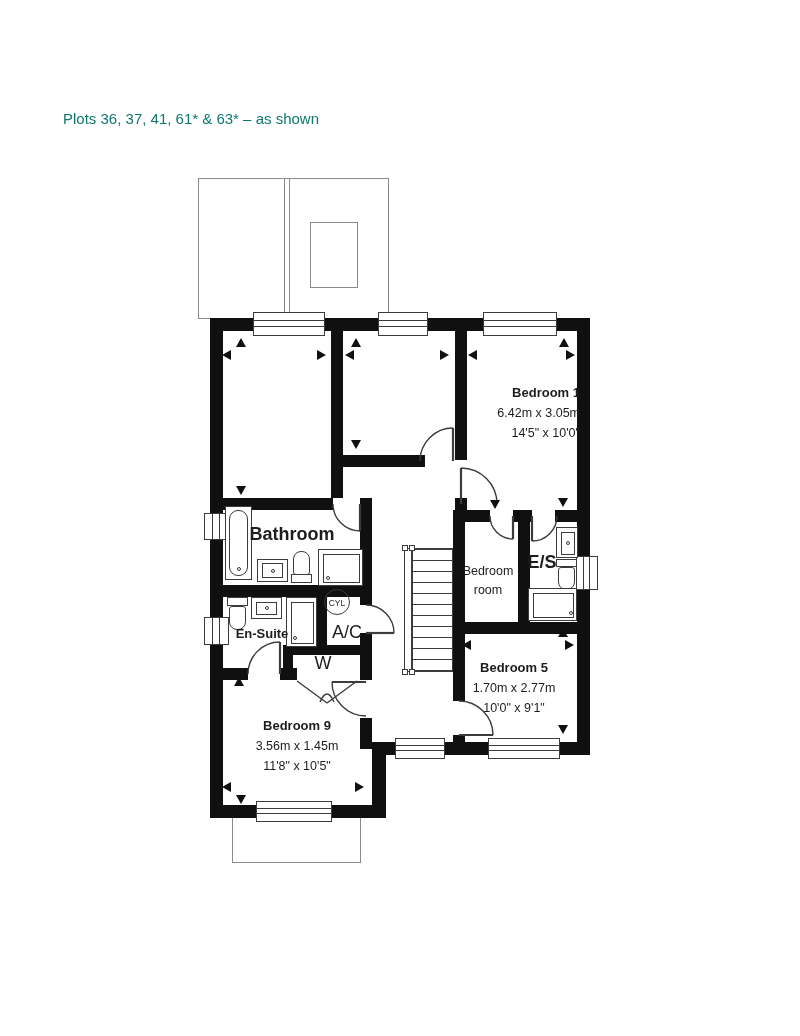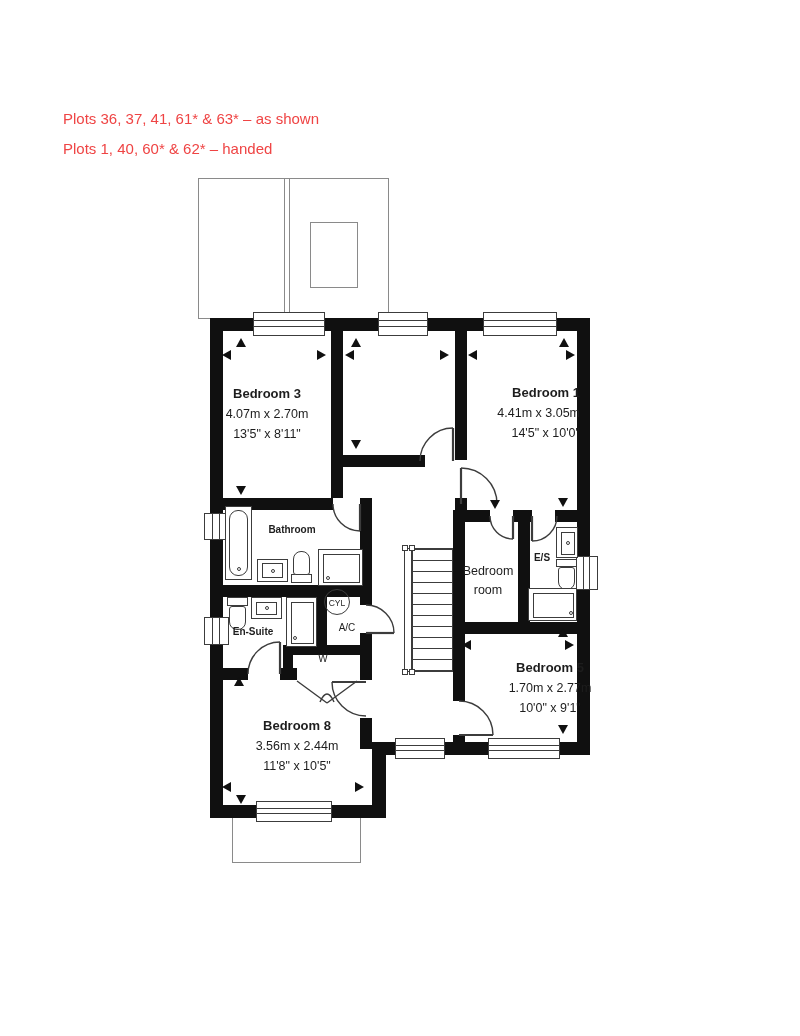--- a/index.html
+++ b/index.html
@@ -1,61 +1,60 @@
 <!DOCTYPE html>
 <html><head>
 <meta charset="utf-8">
 <style>
   html,body{margin:0;padding:0;background:#fff;}
   .canvas{position:relative;width:800px;height:1036px;background:#fff;overflow:hidden;
           font-family:"Liberation Sans",sans-serif;color:#1d1d1d;}
   .abs{position:absolute;}
   
   .title{position:absolute;left:62px;top:66px;font-size:28px;font-weight:700;letter-spacing:.2px;}
-  .sub{position:absolute;left:63px;font-size:15px;color:#ef4444;}
+  .sub{position:absolute;left:63px;font-size:15px;color:#0f766e;}
   
   .wall{position:absolute;background:#101010;}
   .thin{position:absolute;border:1px solid #8a8a8a;background:#fff;}
   .window{position:absolute;background:#fff;border:1px solid #3c3c3c;box-sizing:border-box;}
   .window .pane{position:absolute;background:#fff;border:1px solid #3c3c3c;box-sizing:border-box;}
   .win-h .pane{left:-1px;right:-1px;top:32%;height:32%;}
   .win-v .pane{top:-1px;bottom:-1px;left:32%;width:32%;}
   .fix{position:absolute;border:1px solid #3c3c3c;background:#fff;box-sizing:border-box;}
   .fix-in{position:absolute;border:1px solid #3c3c3c;background:#fff;box-sizing:border-box;}
   .dot{position:absolute;width:4px;height:4px;border:1px solid #3c3c3c;border-radius:50%;box-sizing:border-box;}
   
   .arr{position:absolute;width:0;height:0;}
   .arr-up{border-left:5px solid transparent;border-right:5px solid transparent;border-bottom:9px solid #101010;}
   .arr-down{border-left:5px solid transparent;border-right:5px solid transparent;border-top:9px solid #101010;}
   .arr-left{border-top:5px solid transparent;border-bottom:5px solid transparent;border-right:9px solid #101010;}
   .arr-right{border-top:5px solid transparent;border-bottom:5px solid transparent;border-left:9px solid #101010;}
   
   .room-label{position:absolute;text-align:center;}
   .room-label .name{font-weight:700;font-size:13px;line-height:20px;}
   .room-label .dim{font-size:12.5px;line-height:20px;}
-  .small-lbl{position:absolute;text-align:center;font-weight:700;font-size:10px;}
+  .small-lbl{position:absolute;text-align:center;font-weight:700;font-size:18px;}
   .cyl{position:absolute;left:324px;top:589px;width:26px;height:26px;border:1px solid #3c3c3c;
        border-radius:50%;text-align:center;line-height:26px;font-size:8.5px;box-sizing:border-box;}
   .caption{position:absolute;left:300px;top:889px;width:200px;text-align:center;font-size:15px;}
   
   .rail{position:absolute;left:404px;top:548px;width:8px;height:124px;border:1px solid #3c3c3c;background:#fff;box-sizing:border-box;}
   .treads{position:absolute;left:412px;top:548px;width:41px;height:124px;border:1px solid #3c3c3c;box-sizing:border-box;
           background-image:repeating-linear-gradient(to bottom,#3c3c3c 0,#3c3c3c 1px,transparent 1px,transparent 11px);}
   .cap{position:absolute;width:6px;height:6px;border:1px solid #3c3c3c;background:#fff;box-sizing:border-box;}
   svg.doors{position:absolute;left:0;top:0;pointer-events:none;}
   .doorline{stroke:#3c3c3c;stroke-width:1.4;fill:none;}
   .leafline{stroke:#3c3c3c;stroke-width:2.2;fill:none;}
 </style>
 </head>
 <body>
 
 <div class="canvas">
 
   <div class="sub" style="top:110px;">Plots 36, 37, 41, 61* &amp; 63* – as shown</div>
-  <div class="sub" style="top:140px;">Plots 1, 40, 60* &amp; 62* – handed</div>
 
   <div id="plan" class="abs" style="left:0;top:0;width:800px;height:1036px;">
 
     <div class="thin" style="left:198px;top:178px;width:189px;height:139px;">
       <div class="abs" style="left:85px;top:0;width:1px;height:139px;background:#8a8a8a;"></div>
       <div class="abs" style="left:90px;top:0;width:1px;height:139px;background:#8a8a8a;"></div>
       <div class="thin" style="left:111px;top:43px;width:46px;height:64px;border-color:#8a8a8a;"></div>
     </div>
 
     <div class="thin" style="left:232px;top:818px;width:127px;height:44px;border-top:none;"></div>
@@ -190,43 +189,38 @@
       <path class="leafline" d="M280 674 L280 642"></path>
       <path class="doorline" d="M332 682 A34 34 0 0 0 366 716"></path>
       <path class="leafline" d="M366 682 L332 682"></path>
       <path class="doorline" d="M459 701 A34 34 0 0 1 493 735"></path>
       <path class="leafline" d="M459 735 L493 735"></path>
       <path class="doorline" d="M366 605 A28 28 0 0 1 394 633"></path>
       <path class="leafline" d="M366 633 L394 633"></path>
       <path class="doorline" d="M297 681 L327 703 M357 681 L327 703 M320 702 Q327 686 334 702"></path>
     </svg>
 
-    <div class="room-label" style="left:207px;top:384px;width:120px;">
-      <div class="name">Bedroom 3</div>
-      <div class="dim">4.07m x 2.70m</div>
-      <div class="dim">13'5" x 8'11"</div>
-    </div>
     <div class="room-label" style="left:460px;top:383px;width:120px;text-align:right;">
       <div class="name">Bedroom 1</div>
-      <div class="dim">4.41m x 3.05m</div>
+      <div class="dim">6.42m x 3.05m</div>
       <div class="dim">14'5" x 10'0"</div>
     </div>
-    <div class="room-label" style="left:480px;top:658px;width:140px;text-align:center;">
+    <div class="room-label" style="left:444px;top:658px;width:140px;text-align:center;">
       <div class="name">Bedroom 5</div>
       <div class="dim">1.70m x 2.77m</div>
       <div class="dim">10'0" x 9'1"</div>
     </div>
     <div class="room-label" style="left:227px;top:716px;width:140px;">
-      <div class="name">Bedroom 8</div>
-      <div class="dim">3.56m x 2.44m</div>
+      <div class="name">Bedroom 9</div>
+      <div class="dim">3.56m x 1.45m</div>
       <div class="dim">11'8" x 10'5"</div>
     </div>
 
     <div class="small-lbl" style="left:242px;top:524px;width:100px;">Bathroom</div>
-    <div class="small-lbl" style="left:203px;top:626px;width:100px;font-size:10px;">En-Suite</div>
+    <div class="small-lbl" style="left:212px;top:626px;width:100px;font-size:13px;">En-Suite</div>
     <div class="small-lbl" style="left:448px;top:562px;width:80px;font-weight:400;font-size:12.5px;line-height:19px;">Bedroom room</div>
     <div class="small-lbl" style="left:518px;top:552px;width:48px;">E/S</div>
     <div class="small-lbl" style="left:307px;top:653px;width:32px;font-weight:400;">W</div>
     <div class="small-lbl" style="left:327px;top:622px;width:40px;font-weight:400;">A/C</div>
 
     <div id="arrows">
         <div class="arr arr-up" style="left: 236px; top: 338px;"></div>
         <div class="arr arr-left" style="left: 222px; top: 350px;"></div>
         <div class="arr arr-right" style="left: 317px; top: 350px;"></div>
         <div class="arr arr-down" style="left: 236px; top: 486px;"></div>

